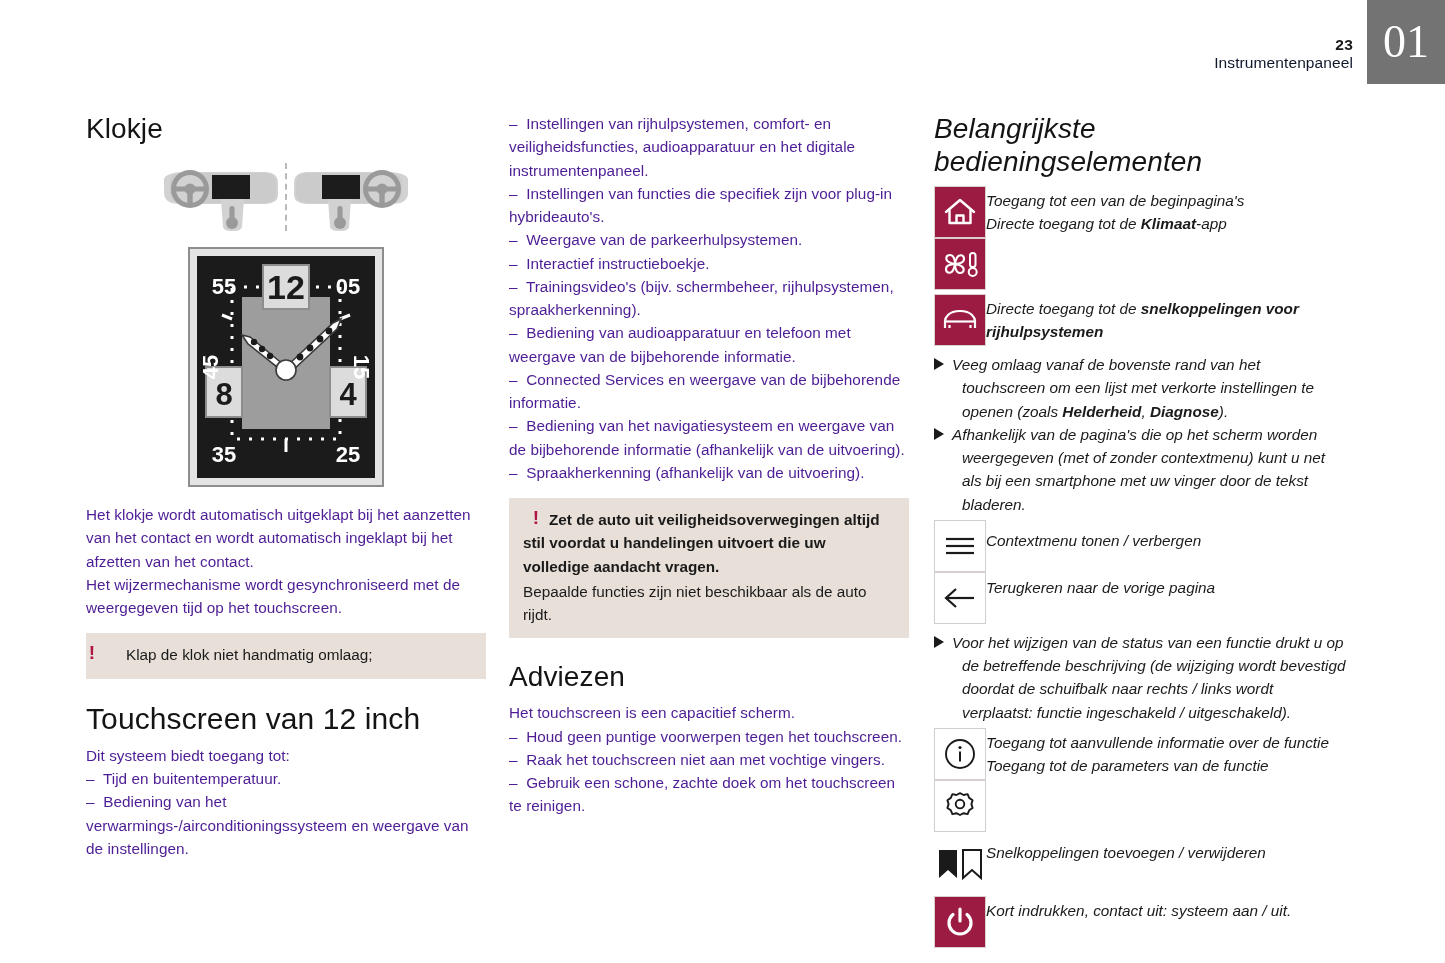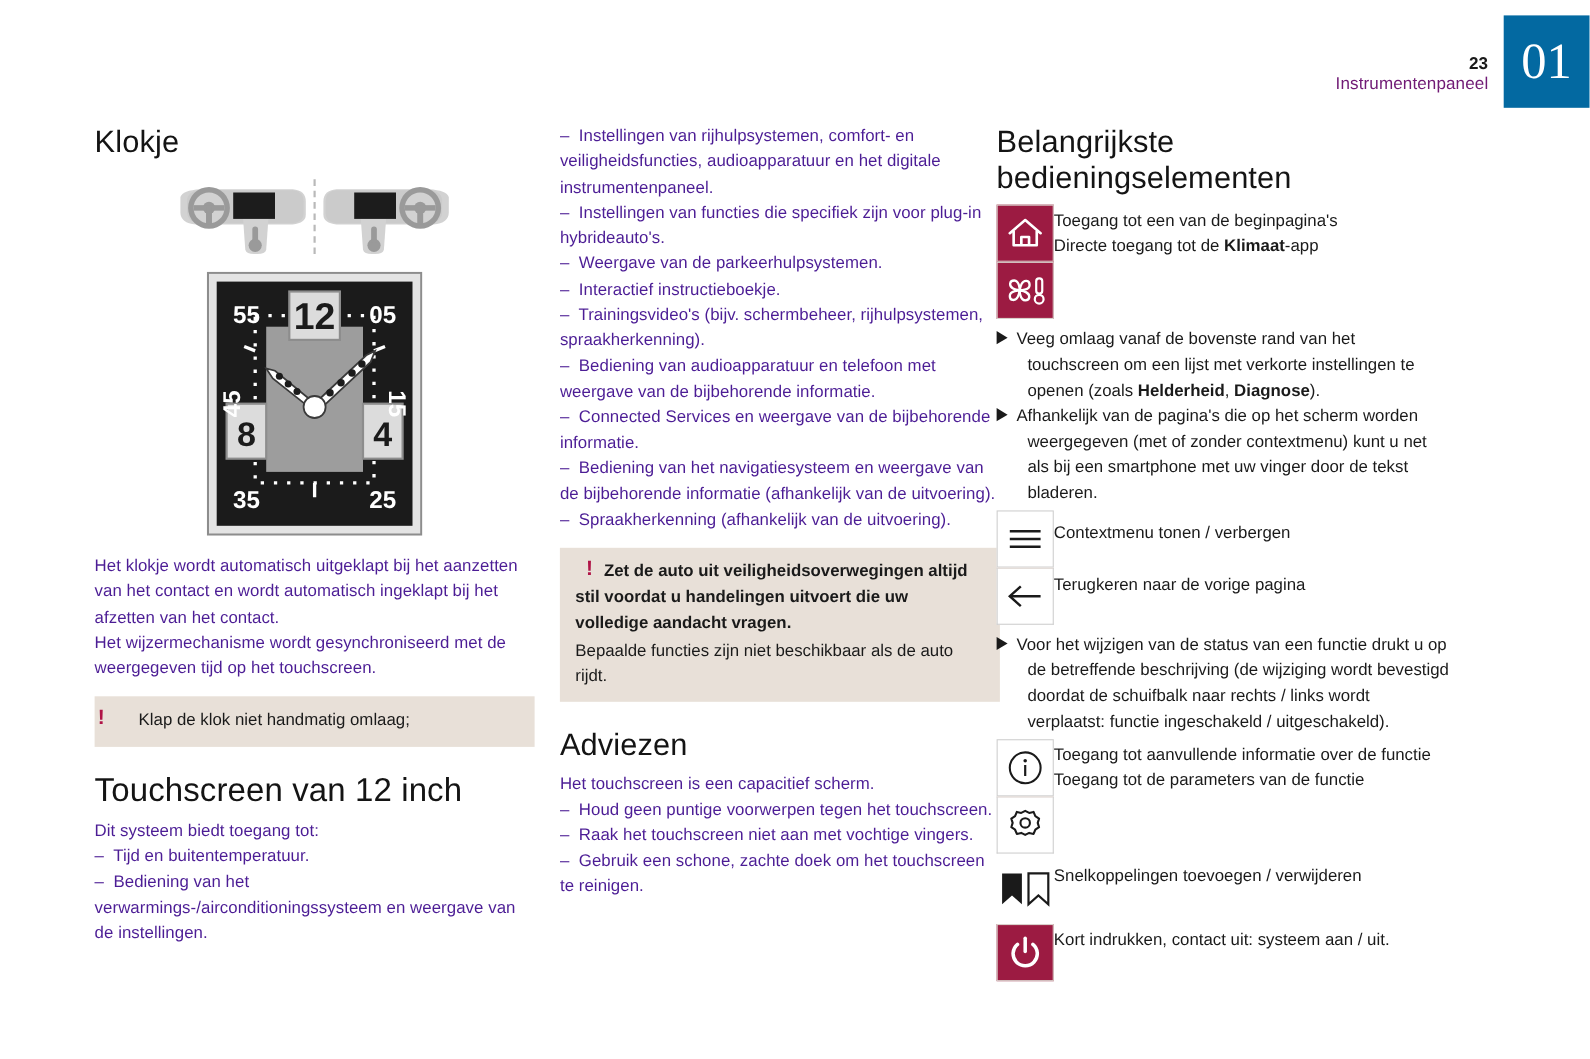--- a/index.html
+++ b/index.html
@@ -16,29 +16,28 @@
     overflow: hidden;
   }
 
   
   .page-header {
     position: absolute;
     top: 0;
     right: 0;
     width: 400px;
     height: 88px;
-    margin-top: 14px;
   }
   .chapter-badge {
     position: absolute;
     top: 0;
     right: 0;
     width: 78px;
     height: 84px;
-    background: #0369a1;
+    background: #737373;
     color: #ffffff;
     font-family: "Liberation Serif", serif;
     font-size: 46px;
     line-height: 84px;
     text-align: center;
     letter-spacing: 0px;
   }
   .header-text {
     position: absolute;
     right: 92px;
@@ -49,32 +48,32 @@
   .header-page-number {
     display: block;
     font-size: 15.5px;
     font-weight: bold;
     color: #1a1a1a;
     letter-spacing: 0.2px;
   }
   .header-chapter-title {
     display: block;
     font-size: 15.5px;
-    color: #701a75;
+    color: #0f172a;
     letter-spacing: 0.1px;
   }
 
   
   .col {
     position: absolute;
     top: 112px;
   }
   .col-1 { left: 86px;  width: 400px; }
   .col-2 { left: 509px; width: 400px; }
-  .col-3 { left: 906px; width: 412px; }
+  .col-3 { left: 934px; width: 412px; font-style: italic; }
 
   h1.section-title {
     font-size: 28px;
     font-weight: normal;
     margin: 0 0 16px 0;
     line-height: 1.18;
     letter-spacing: 0.1px;
     color: #141414;
   }
   h1.section-title.big {
@@ -362,20 +361,31 @@
           <circle cx="31.7" cy="23" r="4" fill="none" stroke="#ffffff" stroke-width="2"></circle>
         </svg>
       </div>
     </div>
     <div class="icon-text">
       <div>Toegang tot een van de beginpagina's</div>
       <div><span>Directe toegang tot de </span><b>Klimaat</b><span>-app</span></div>
     </div>
   </div>
 
+  <div class="icon-row" style="margin-top:4px;">
+    <div class="icon-box maroon">
+      <svg width="38" height="26" viewBox="0 0 38 26">
+        <path d="M4 21 L4 14 Q4 11 7 8 Q11 4 19 4 Q27 4 31 8 Q34 11 34 14 L34 21" fill="none" stroke="#ffffff" stroke-width="2.2" stroke-linejoin="round"></path>
+        <line x1="4" y1="14.5" x2="34" y2="14.5" stroke="#ffffff" stroke-width="2.2"></line>
+        <line x1="8.5" y1="21" x2="8.5" y2="18" stroke="#ffffff" stroke-width="2.2"></line>
+        <line x1="29.5" y1="21" x2="29.5" y2="18" stroke="#ffffff" stroke-width="2.2"></line>
+      </svg>
+    </div>
+    <div class="icon-text"><span>Directe toegang tot de </span><b>snelkoppelingen voor rijhulpsystemen</b></div>
+  </div>
 
   <div class="spacer-s"></div>
   <p class="arrow-para"><span class="tri"></span><span>Veeg omlaag vanaf de bovenste rand van het touchscreen om een lijst met verkorte instellingen te openen (zoals </span><b>Helderheid</b><span>, </span><b>Diagnose</b><span>).</span></p>
 
   <p class="arrow-para"><span class="tri"></span><span>Afhankelijk van de pagina's die op het scherm worden weergegeven (met of zonder contextmenu) kunt u net als bij een smartphone met uw vinger door de tekst bladeren.</span></p>
 
   <div class="icon-row" style="margin-top:4px;">
     <div class="icon-stack">
       <div class="icon-box white">
         <svg width="32" height="22" viewBox="0 0 32 22">

